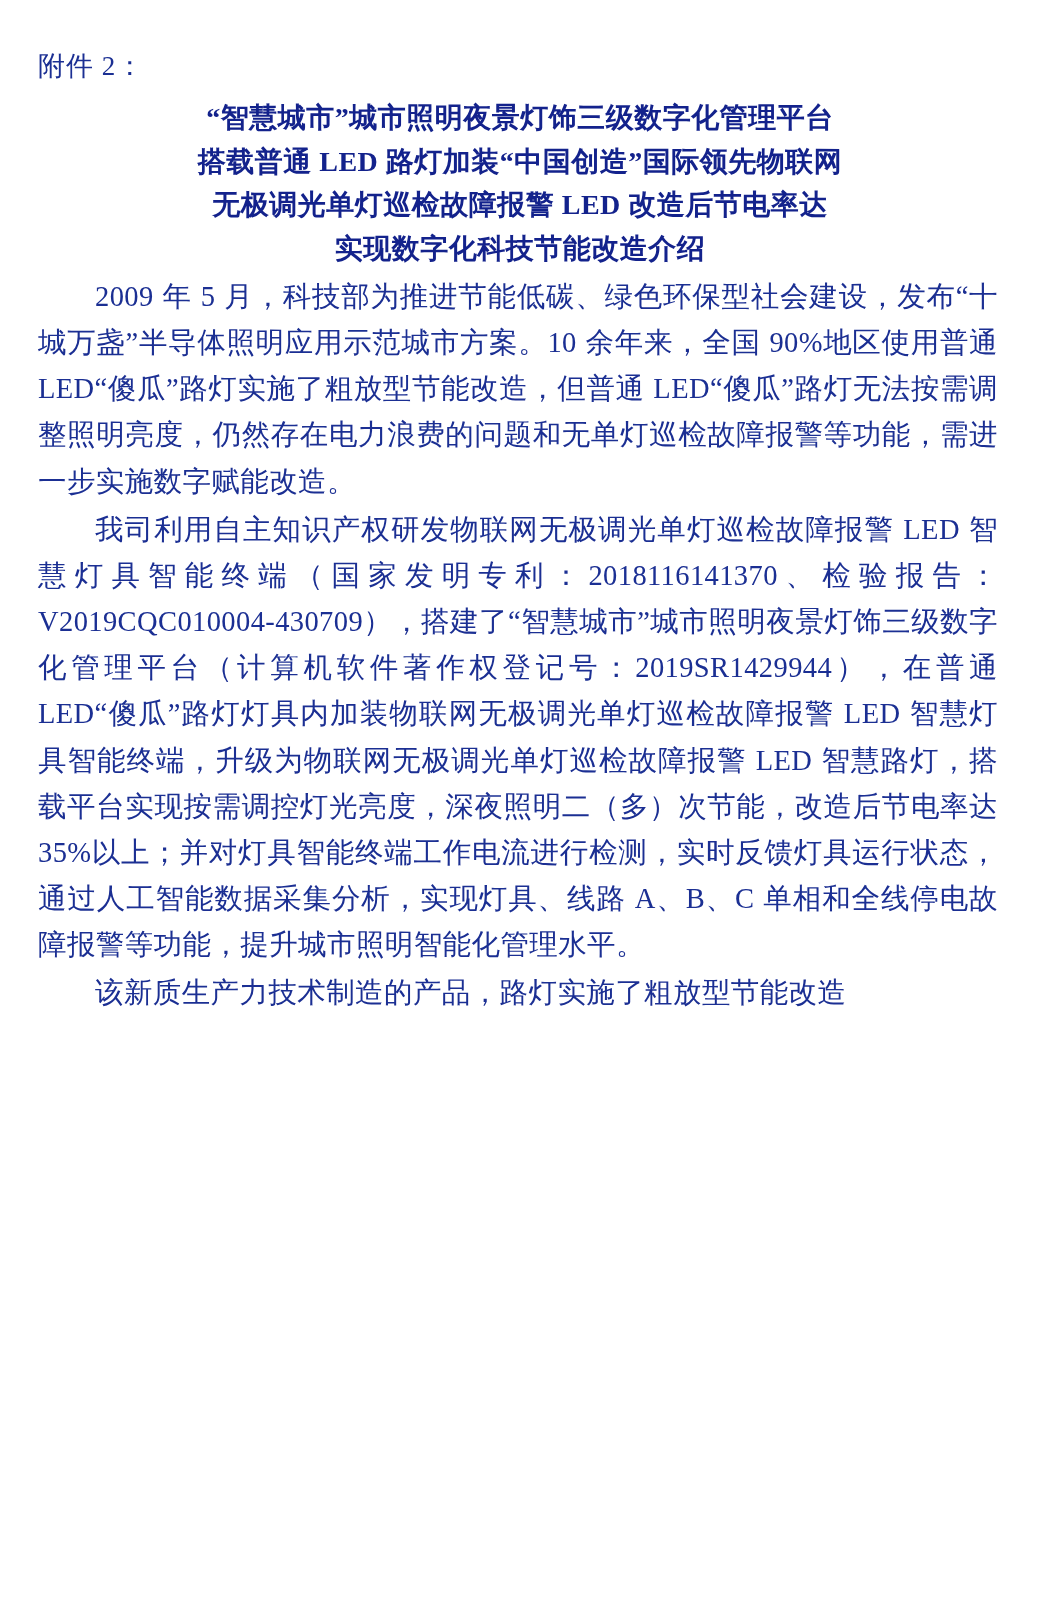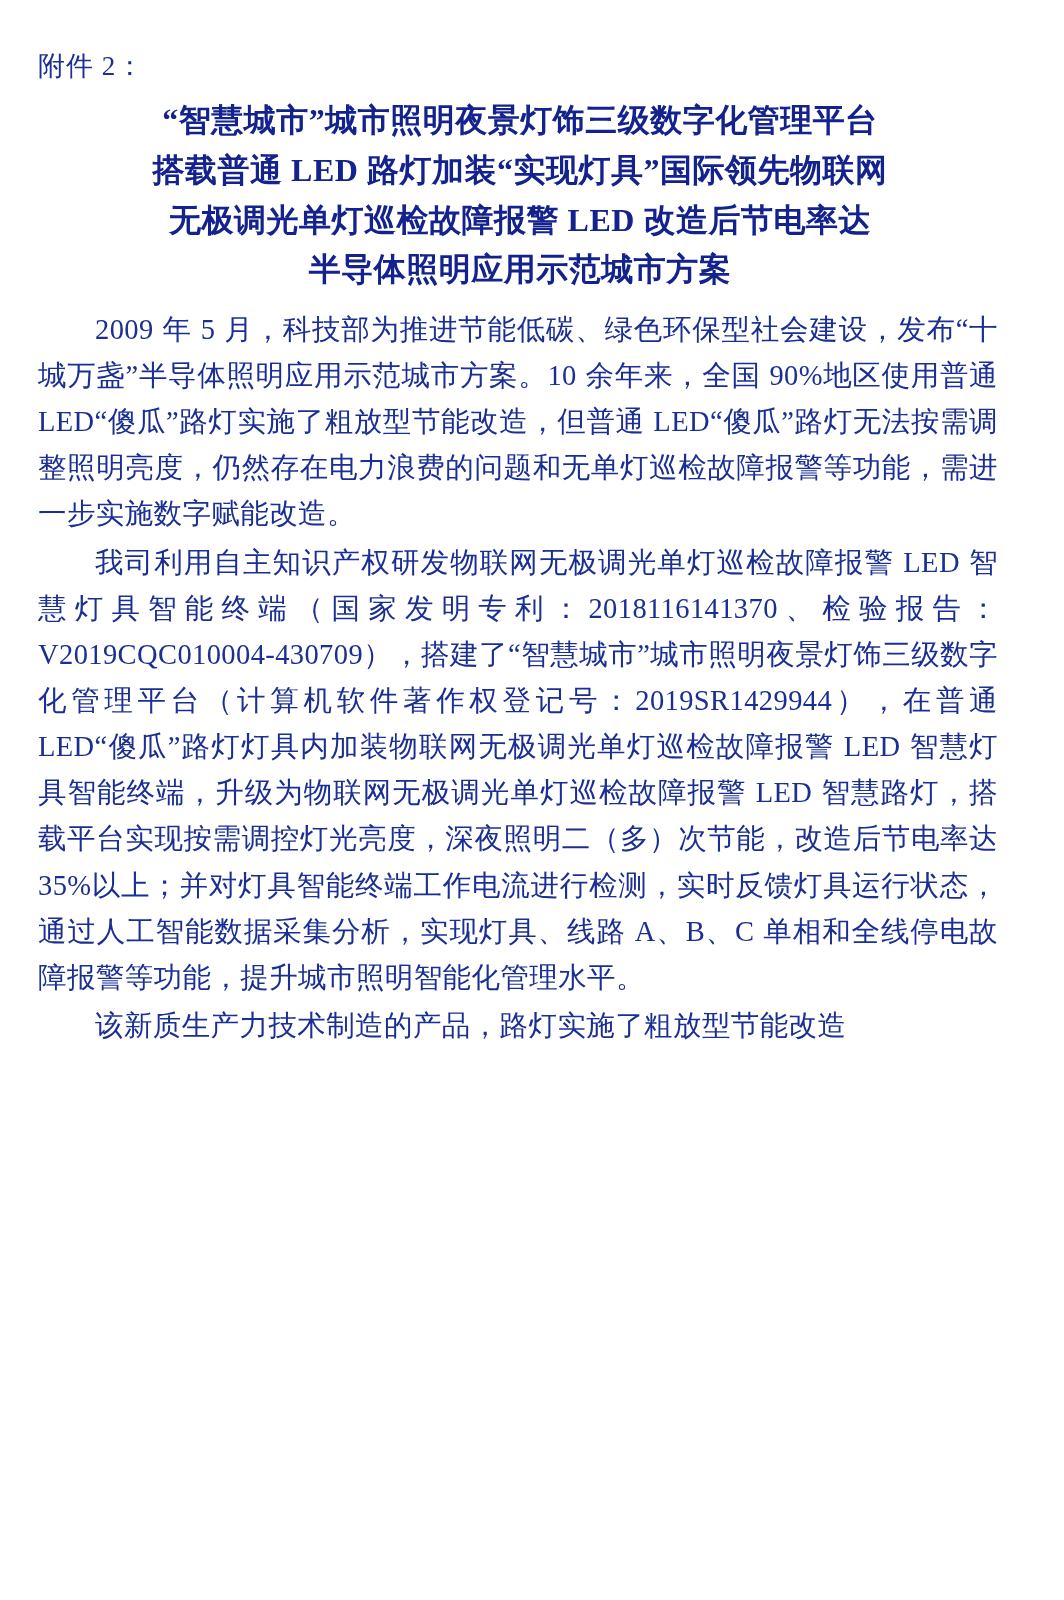--- a/index.html
+++ b/index.html
@@ -25,25 +25,25 @@
     font-family: "Liberation Serif", "DejaVu Serif", serif;
     font-size: 27px;
     color: #1b2f93;
     letter-spacing: 1px;
     margin: 0 0 14px 0;
     line-height: 1.2;
   }
   .doc-title {
     text-align: center;
     font-weight: bold;
-    font-size: 32px;
+    font-size: 28px;
     color: #13228c;
     letter-spacing: 0.5px;
     line-height: 1.55;
-    margin: 6px 0 12px 0;
+    margin: 6px 0 4px 0;
   }
   .doc-title .tline {
     display: block;
     white-space: nowrap;
   }
   .body-text p {
     font-size: 28.5px;
     line-height: 1.62;
     color: #1b2f93;
     margin: 0 4px 2px 0;
@@ -59,23 +59,23 @@
 </style>
 </head>
 <body>
 
 <div class="page">
 
   <div class="attachment-label">附件 2：</div>
 
   <div class="doc-title">
     <span class="tline">“智慧城市”城市照明夜景灯饰三级数字化管理平台</span>
-    <span class="tline">搭载普通 LED 路灯加装“实现灯具”国际领先物联网</span>
+    <span class="tline">搭载普通 LED 路灯加装“中国创造”国际领先物联网</span>
     <span class="tline">无极调光单灯巡检故障报警 LED 改造后节电率达</span>
-    <span class="tline">半导体照明应用示范城市方案</span>
+    <span class="tline">实现数字化科技节能改造介绍</span>
   </div>
 
   <div class="body-text">
     <p>2009 年 5 月，科技部为推进节能低碳、绿色环保型社会建设，发布“十城万盏”半导体照明应用示范城市方案。10 余年来，全国 90%地区使用普通 LED“傻瓜”路灯实施了粗放型节能改造，但普通 LED“傻瓜”路灯无法按需调整照明亮度，仍然存在电力浪费的问题和无单灯巡检故障报警等功能，需进一步实施数字赋能改造。</p>
     <p>我司利用自主知识产权研发物联网无极调光单灯巡检故障报警 LED 智慧灯具智能终端（国家发明专利：2018116141370、检验报告：V2019CQC010004-430709），搭建了“智慧城市”城市照明夜景灯饰三级数字化管理平台（计算机软件著作权登记号：2019SR1429944），在普通 LED“傻瓜”路灯灯具内加装物联网无极调光单灯巡检故障报警 LED 智慧灯具智能终端，升级为物联网无极调光单灯巡检故障报警 LED 智慧路灯，搭载平台实现按需调控灯光亮度，深夜照明二（多）次节能，改造后节电率达 35%以上；并对灯具智能终端工作电流进行检测，实时反馈灯具运行状态，通过人工智能数据采集分析，实现灯具、线路 A、B、C 单相和全线停电故障报警等功能，提升城市照明智能化管理水平。</p>
     <p class="last">该新质生产力技术制造的产品，路灯实施了粗放型节能改造</p>
   </div>
 
 </div>
 

